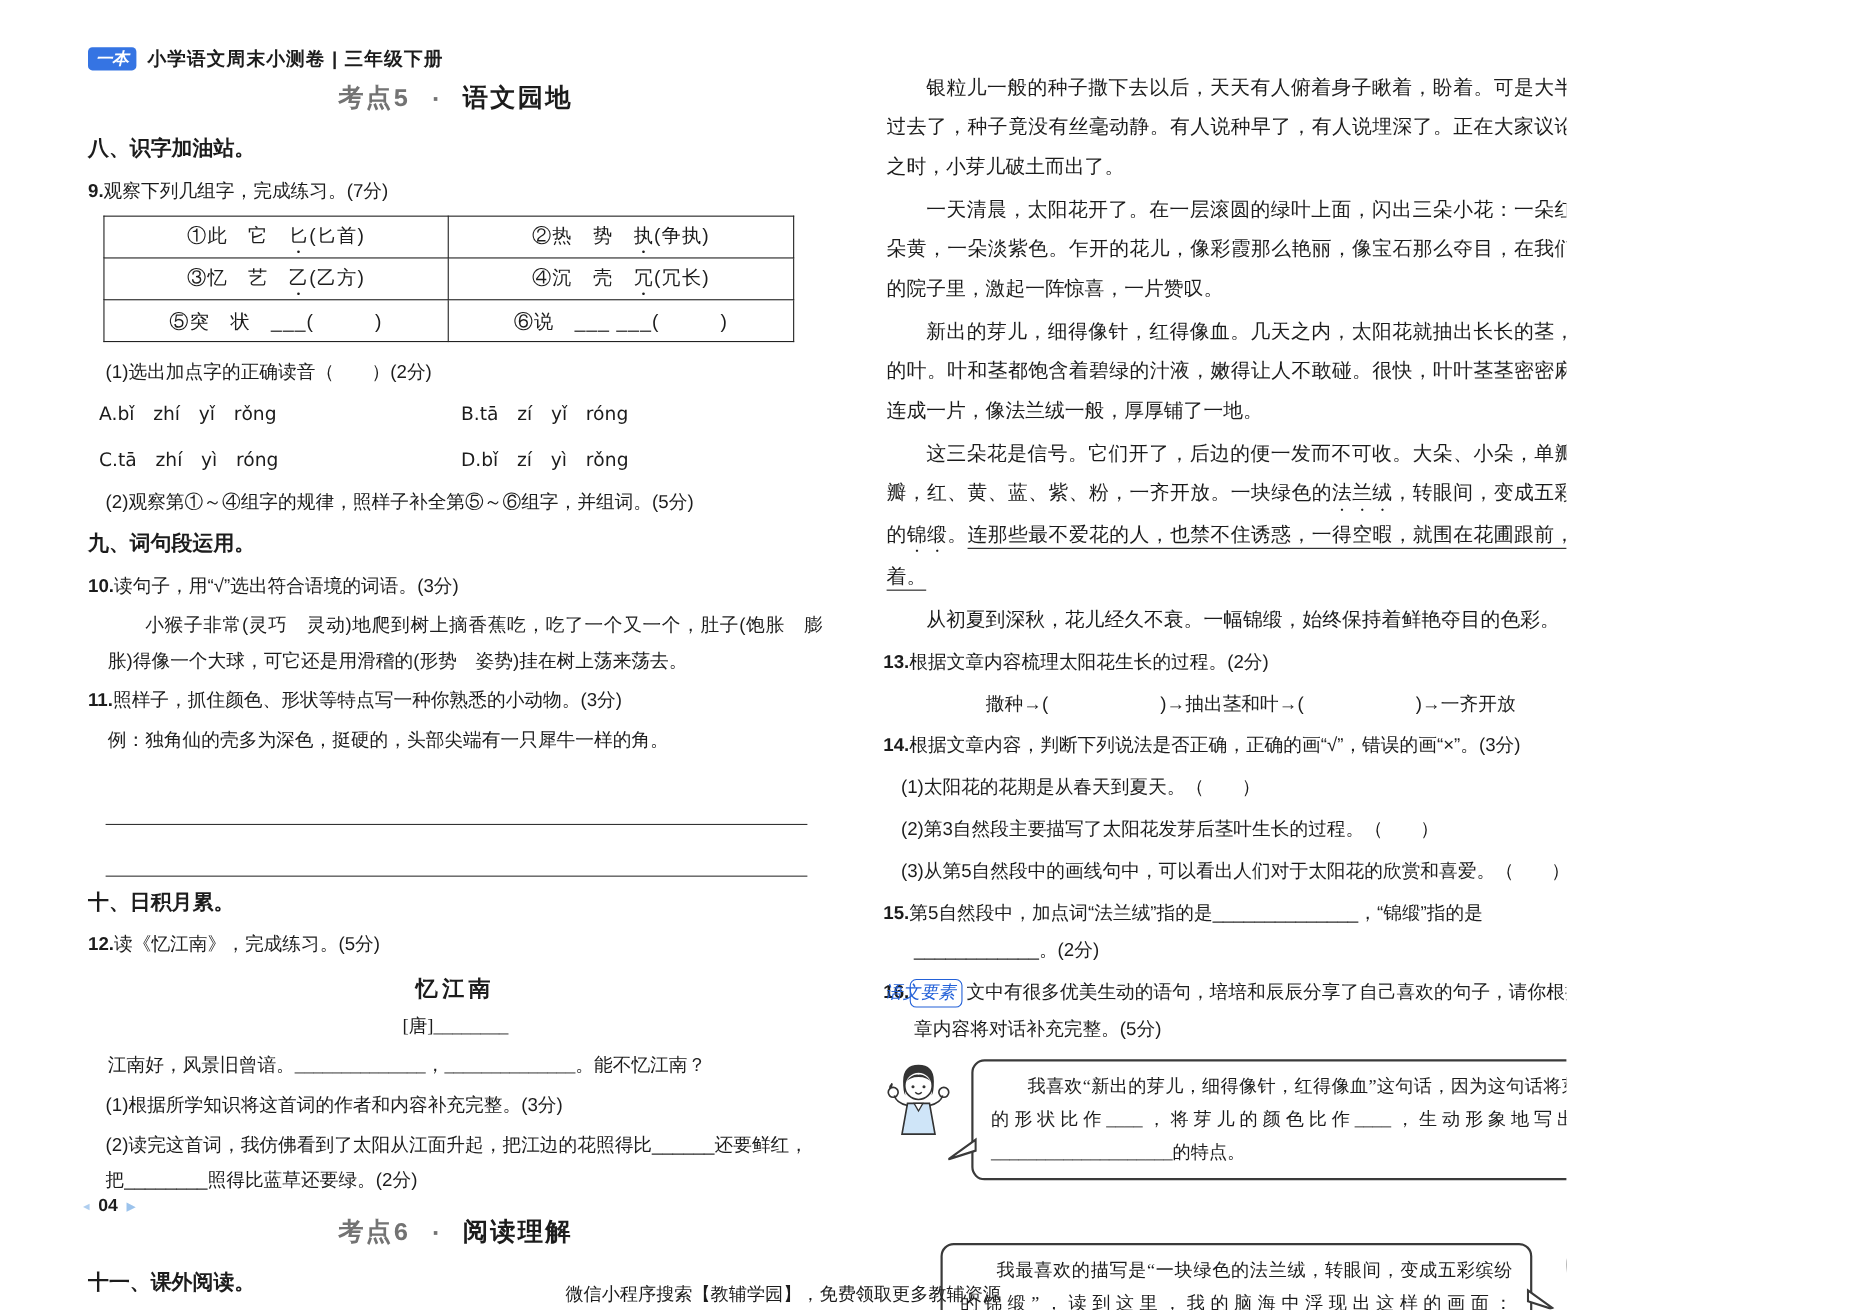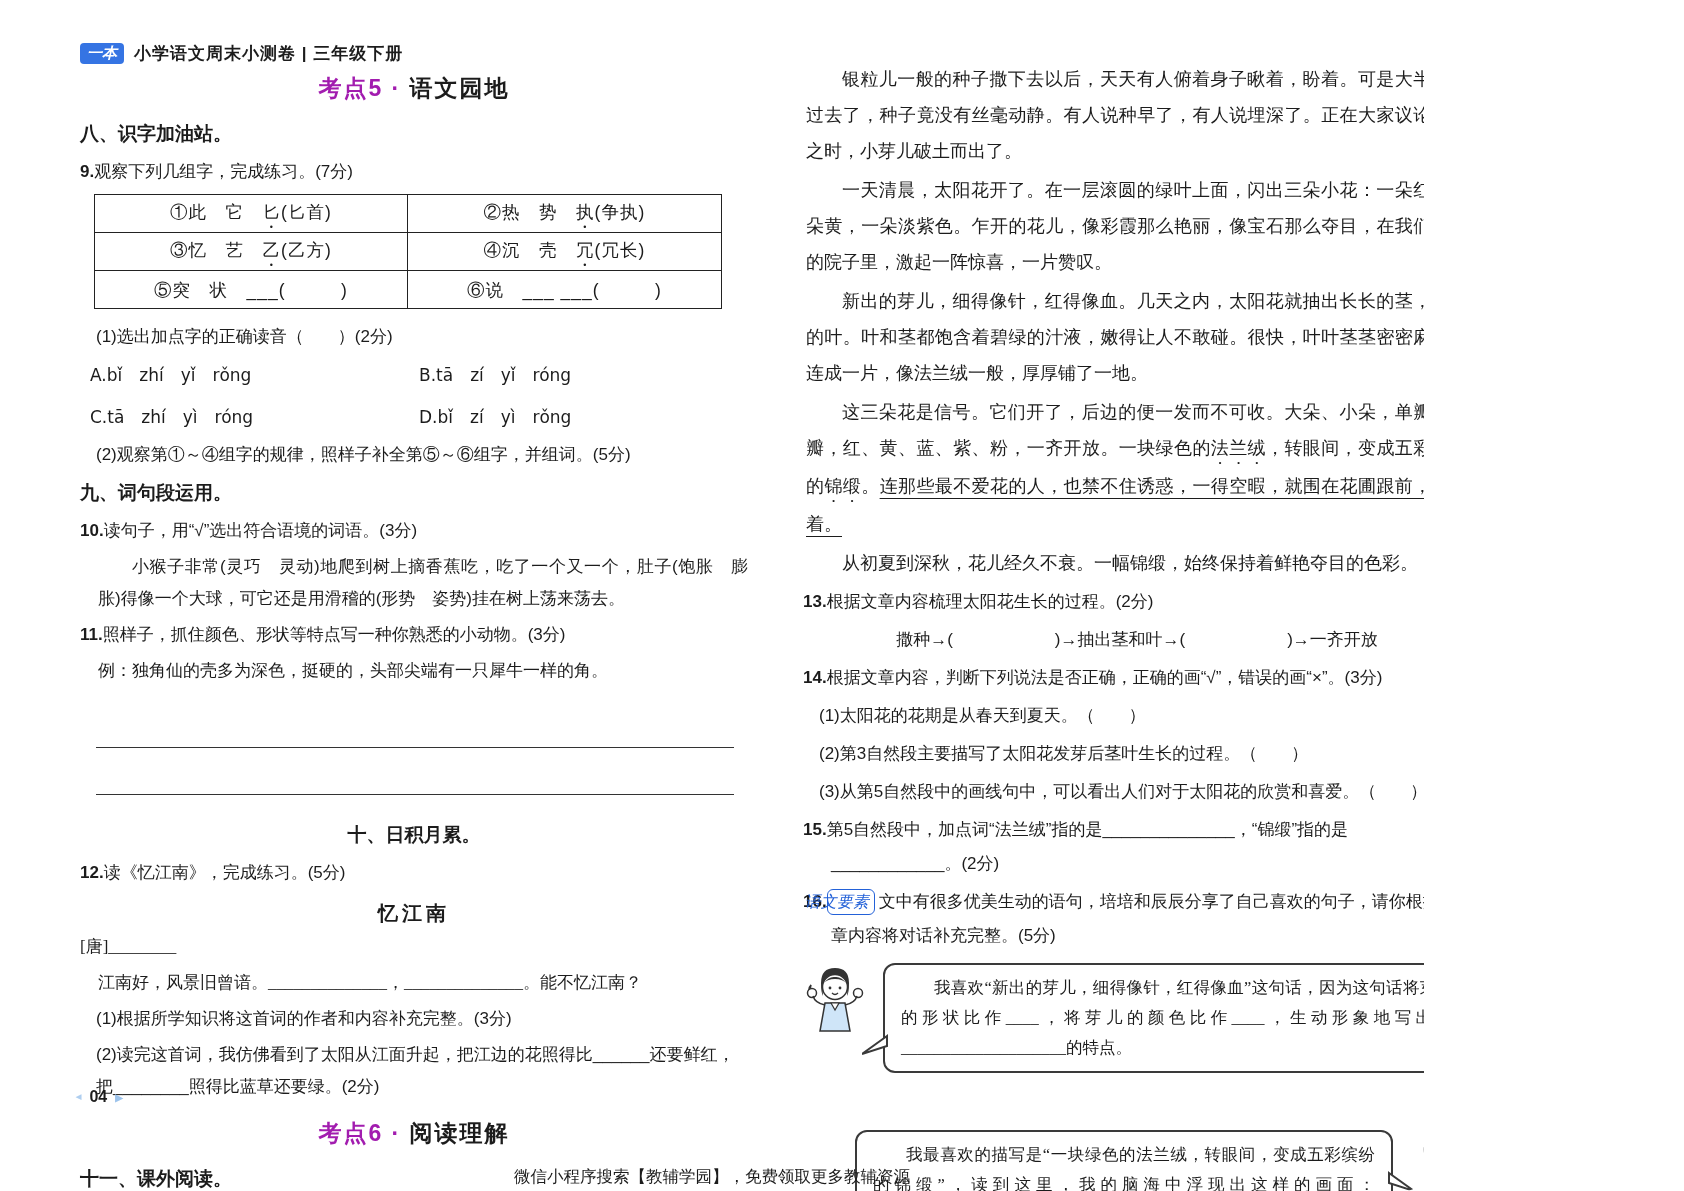--- a/index.html
+++ b/index.html
@@ -7,38 +7,38 @@
         font-family:"Liberation Sans",sans-serif;color:#1c1c1c;border-radius:19px;}
   
   .hdr{position:absolute;left:80px;top:42px;display:flex;align-items:center;gap:10px;}
   .hdr .badge{background:#3574e3;color:#fff;font-style:italic;font-weight:bold;
       font-family:"Liberation Serif",serif;font-size:15px;padding:1px 7px;border-radius:4px;}
   .hdr .ttl{font-size:17px;font-weight:bold;letter-spacing:1px;}
   
   .col-left{position:absolute;left:80px;top:70px;width:668px;font-size:17px;line-height:32px;}
   .col-right{position:absolute;left:803px;top:58px;width:668px;font-size:17px;line-height:34px;}
   .sec-title{text-align:center;font-size:23px;font-weight:bold;margin:2px 0 14px 0;letter-spacing:2px;}
-  .sec-title .blue{color:#a21caf;}
+  .sec-title .blue{color:#737373;font-family:Liberation Mono, monospace;}
   .bighead{font-size:19px;font-weight:bold;margin:6px 0 6px 0;}
   .q{margin:4px 0;}
   .q .qnum{font-weight:bold;}
   .sub{padding-left:16px;margin:4px 0;}
   table.zitable{border-collapse:collapse;margin:6px 0 12px 14px;width:628px;}
   table.zitable td{border:1.6px solid #222;height:37px;text-align:center;font-size:17.5px;
       letter-spacing:1px;padding:0 22px;}
   .dotted{ -webkit-text-emphasis:filled dot;-webkit-text-emphasis-position:under;
            text-emphasis:filled dot;text-emphasis-position:under left;}
   .opts{display:grid;grid-template-columns:1fr 1fr;row-gap:10px;margin:6px 0 6px 10px;
         font-family:"DejaVu Sans",sans-serif;font-size:17px;}
   .para10{margin-left:18px;text-indent:2em;text-align:justify;}
   .example{margin-left:18px;font-family:"Liberation Serif",serif;}
   .ansline{margin-left:16px;width:638px;height:46px;border-bottom:1.6px solid #333;}
   .poem-title{text-align:center;font-family:"Liberation Serif",serif;font-weight:bold;
       font-size:20px;margin-top:8px;letter-spacing:4px;}
-  .poem-author{text-align:left;font-family:"Liberation Serif",serif;font-size:17px;margin:2px 0;}
+  .poem-author{text-align:center;font-family:"Liberation Serif",serif;font-size:17px;margin:2px 0;}
   .poem-line{margin-left:18px;font-family:"Liberation Serif",serif;margin-top:4px;}
   .rp{font-family:"Liberation Serif",serif;font-size:18px;line-height:36px;
       text-align:justify;text-indent:2em;margin:3px;}
   .uline{text-decoration:underline;text-underline-offset:6px;}
   .flowline{text-align:center;font-size:17px;margin:2px 0 4px 0;}
   .hang{padding-left:28px;text-indent:-28px;}
   .ysbadge{display:inline-block;border:1.5px solid #2361d8;color:#2361d8;border-radius:6px;
       padding:0 5px;font-family:"Liberation Serif",serif;font-style:italic;font-size:16px;
       line-height:24px;margin-right:4px;}
   .bub-row{position:relative;display:flex;align-items:flex-start;margin-top:10px;}
@@ -118,21 +118,21 @@
     <div class="para10">小猴子非常(灵巧　灵动)地爬到树上摘香蕉吃，吃了一个又一个，肚子(饱胀　膨胀)得像一个大球，可它还是用滑稽的(形势　姿势)挂在树上荡来荡去。</div>
 
     <div class="q">
       <span class="qnum">11.</span><span>照样子，抓住颜色、形状等特点写一种你熟悉的小动物。(3分)</span>
     </div>
     <div class="example">例：独角仙的壳多为深色，挺硬的，头部尖端有一只犀牛一样的角。</div>
 
     <div class="ansline" style="margin-top:14px;"></div>
     <div class="ansline"></div>
 
-    <div class="bighead" style="margin-top:24px;text-align:center;">十、日积月累。</div>
+    <div class="bighead" style="margin-top:8px;">十、日积月累。</div>
 
     <div class="q">
       <span class="qnum">12.</span><span>读《忆江南》，完成练习。(5分)</span>
     </div>
 
     <div class="poem-title">忆江南</div>
     <div class="poem-author">[唐]________</div>
     <div class="poem-line">江南好，风景旧曾谙。______________，______________。能不忆江南？</div>
 
     <div class="sub">(1)根据所学知识将这首词的作者和内容补充完整。(3分)</div>

